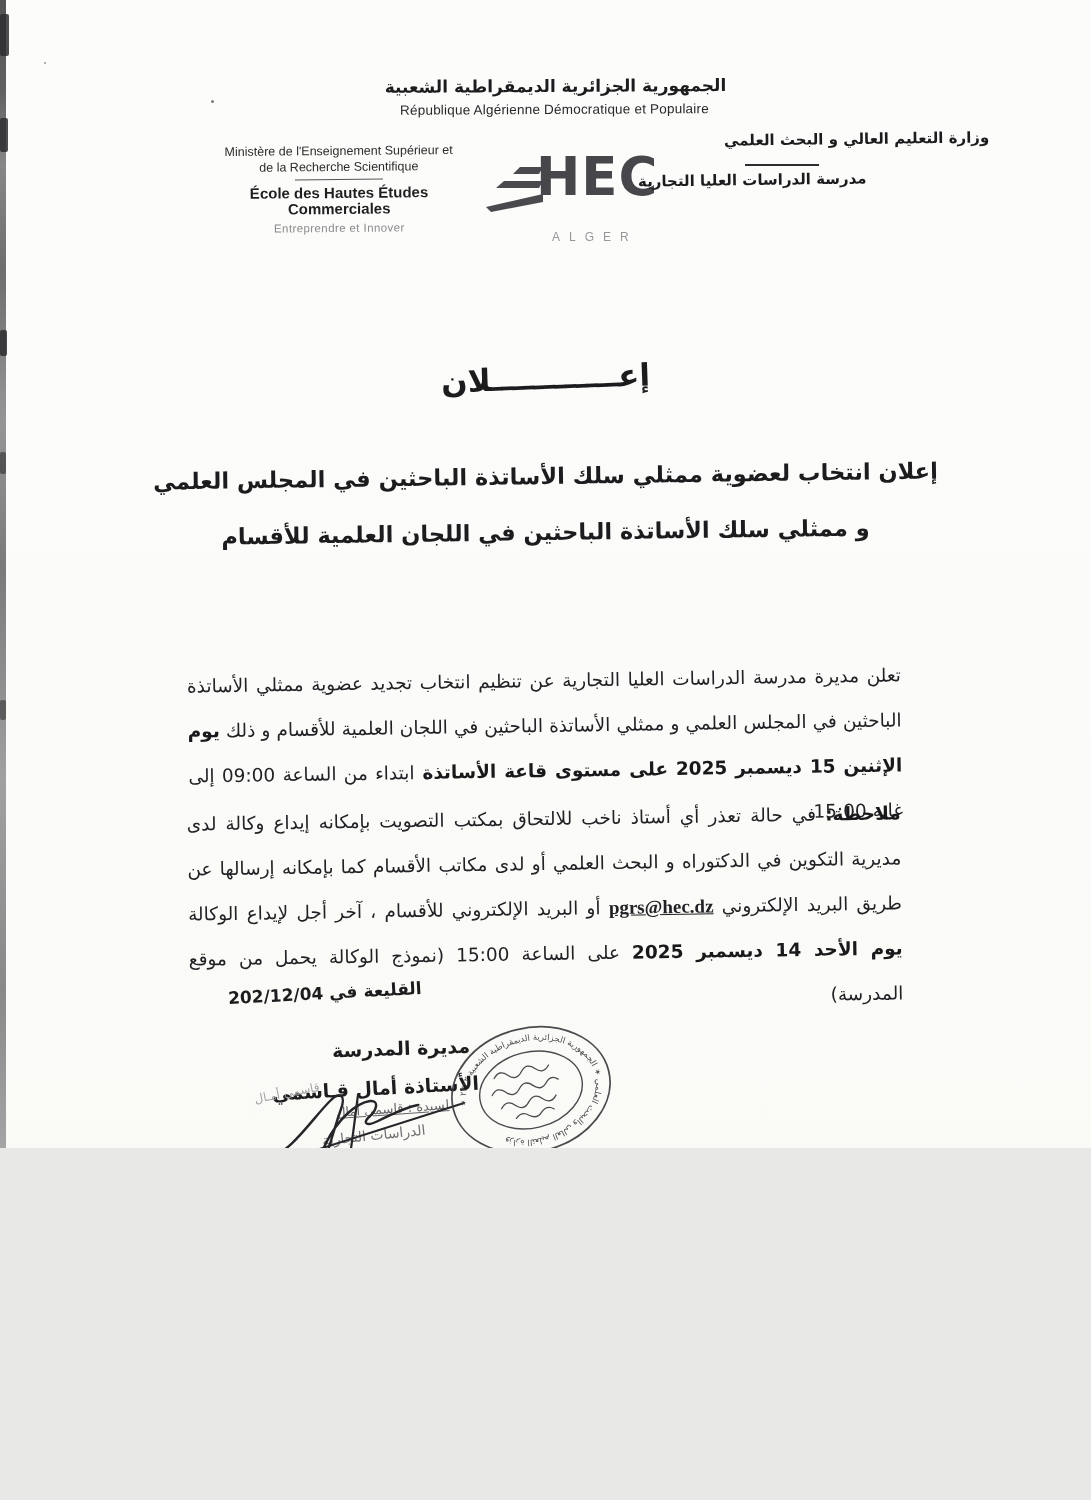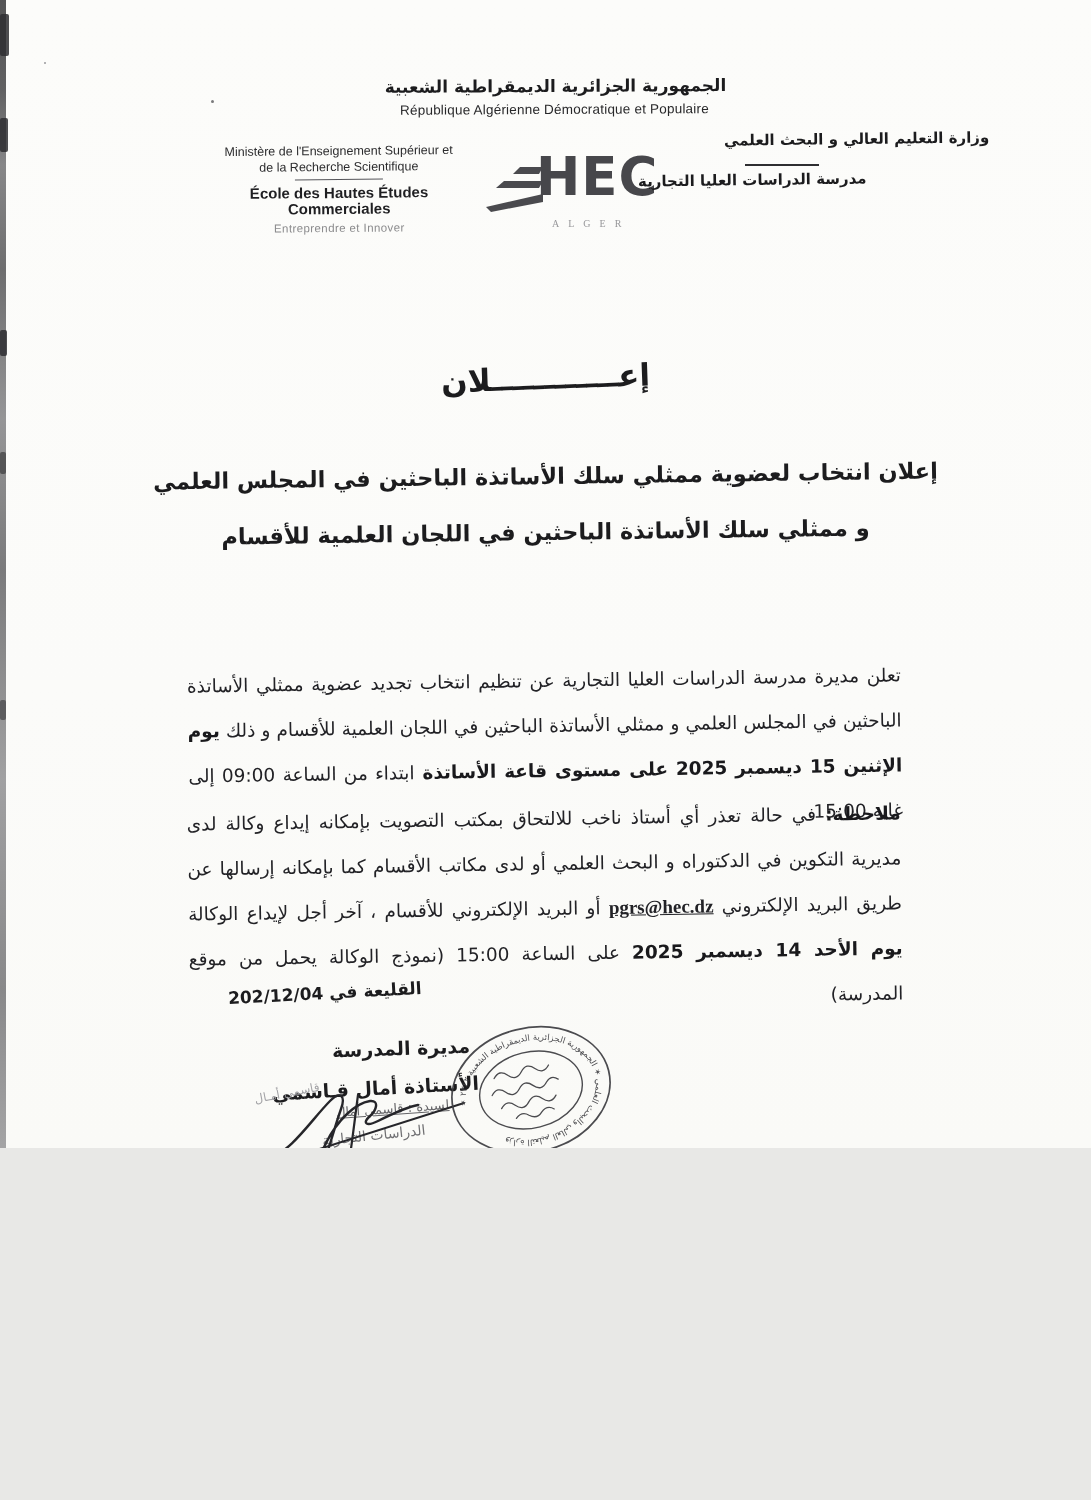--- a/index.html
+++ b/index.html
@@ -29,22 +29,22 @@
   .m-left{left:212px;top:143px;width:254px;text-align:center;font-size:12.5px;color:#2c2c2e;
     transform:rotate(-0.5deg);line-height:16px;}
   .m-left .divider{width:88px;height:1px;background:#55555a;margin:4px auto 5px;}
   .m-left .school{font-size:15px;font-weight:bold;color:#1f1f22;margin-top:1px;}
   .m-left .motto{font-size:11.5px;color:#8b8b8d;margin-top:3px;letter-spacing:.4px;}
 
   
   .logo{left:486px;top:154px;width:175px;height:80px;}
   .logo .hec{position:absolute;left:50px;top:-8px;font-size:53px;font-weight:bold;color:#47474b;
     letter-spacing:1px;font-family:"DejaVu Sans",sans-serif;}
-  .logo .alger{position:absolute;left:66px;top:64px;font-size:10px;letter-spacing:9px;color:#97979a;
-    font-family:Liberation Serif, serif;}
+  .logo .alger{position:absolute;left:66px;top:76px;font-size:12px;letter-spacing:9px;color:#97979a;
+    font-family:Liberation Sans, sans-serif;}
 
   
   .m-r-ministry{top:130px;right:102px;font-size:15px;font-weight:bold;transform:rotate(-0.7deg);}
   .m-r-underline{top:164px;right:272px;width:74px;height:2px;background:#2e2e31;}
   .m-r-school{top:171px;right:224px;font-size:15px;font-weight:bold;transform:rotate(-0.8deg);}
 
   
   .doc-title{top:360px;left:0;width:100%;text-align:center;font-size:31px;font-weight:bold;
     transform:rotate(-2deg);}
   .head{left:0;width:100%;text-align:center;font-size:22.5px;font-weight:bold;transform:rotate(-0.8deg);}

